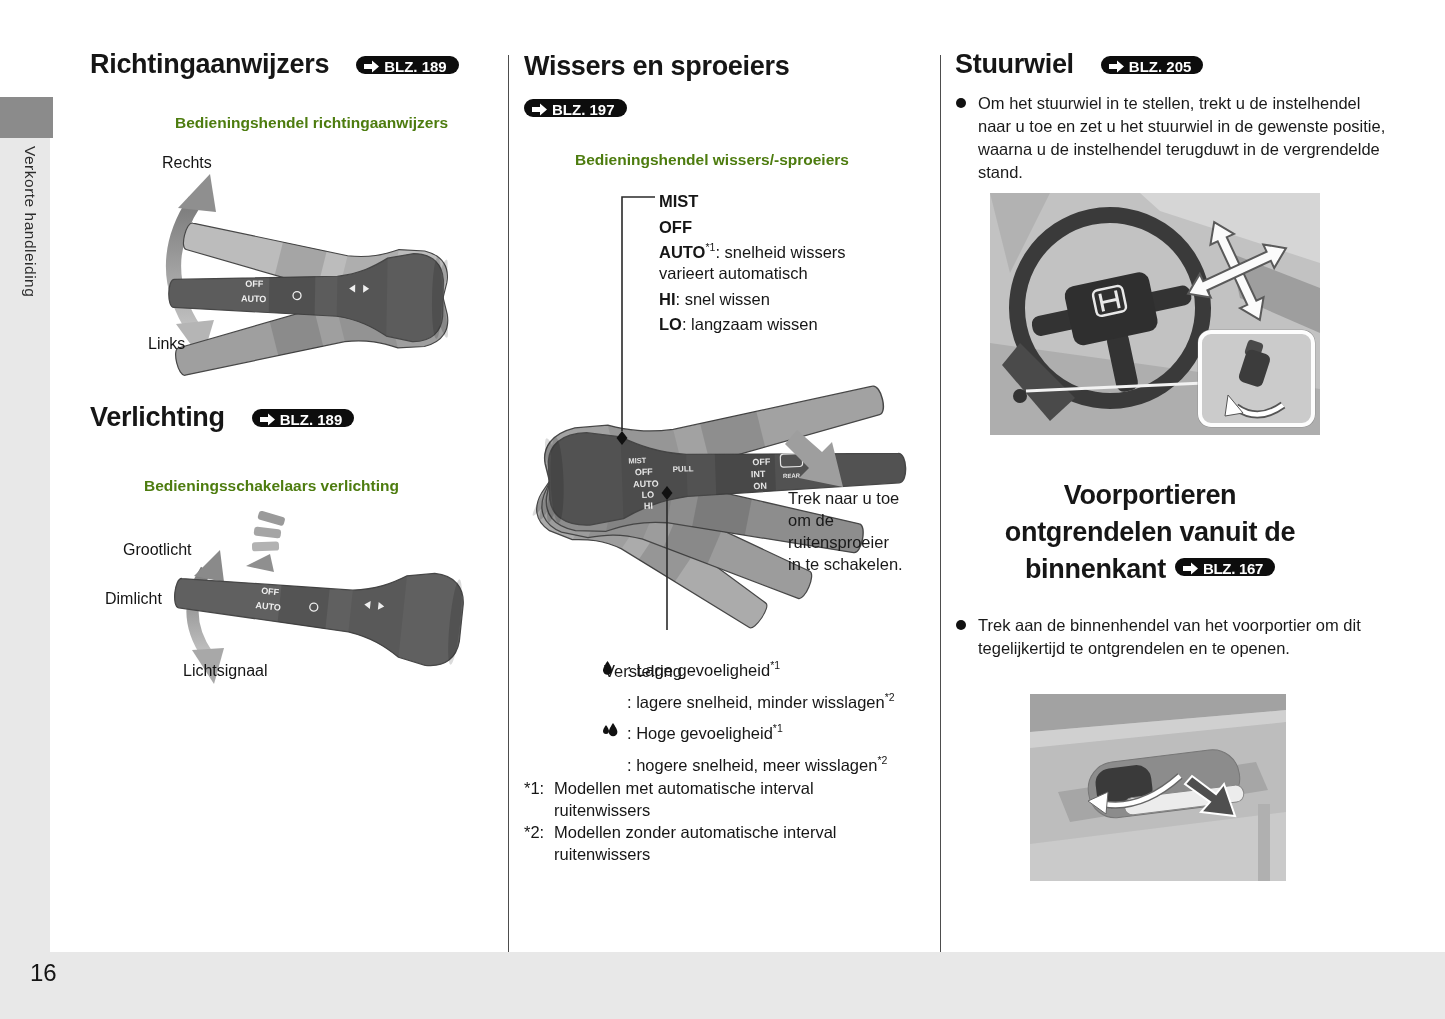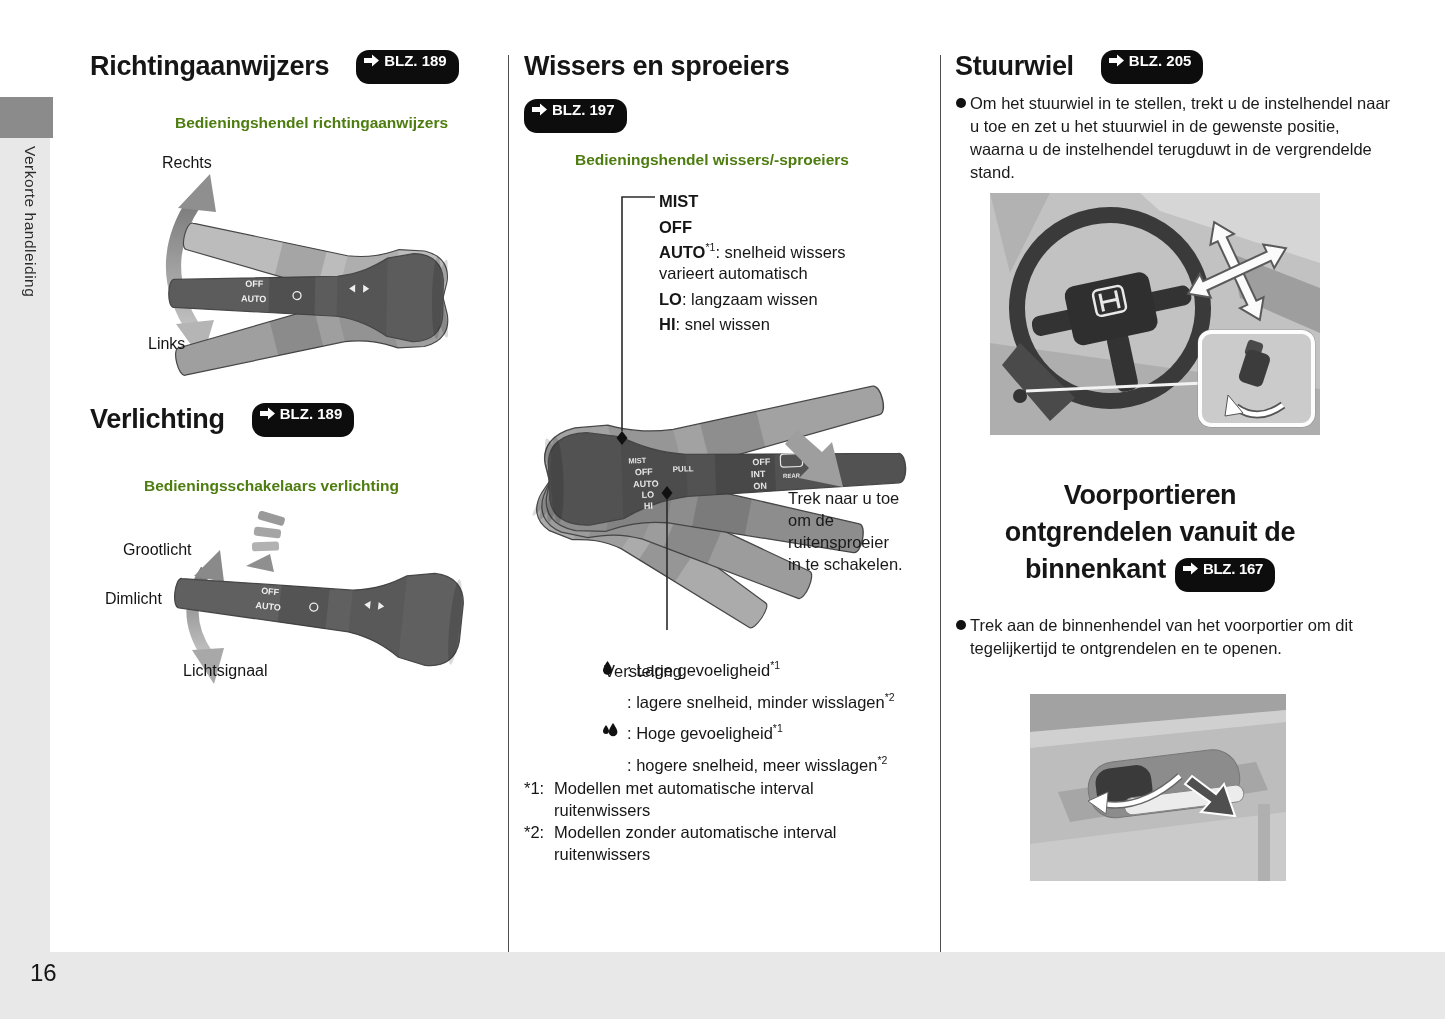--- a/index.html
+++ b/index.html
@@ -17,27 +17,27 @@
     font-size:15.5px;color:#2b2b2b;letter-spacing:.5px;
   }
   .footer{left:0;top:952px;width:1445px;height:67px;background:#e8e8e8;}
   .page-num{left:30px;top:959px;font-size:24px;color:#141414;}
   .divider{width:1px;top:55px;height:897px;background:#4d4d4d;}
   
   .h-row{display:flex;align-items:center;gap:27px;white-space:nowrap;}
   .h1{font-size:27px;font-weight:700;letter-spacing:-.3px;line-height:1.1;}
   .ref-pill{
     display:inline-flex;align-items:center;gap:5px;background:#0d0d0d;color:#fff;
-    border-radius:13px;padding:3px 12px 16px 8px;font-size:15px;font-weight:700;
+    border-radius:13px;padding:3px 12px 0 8px;font-size:15px;font-weight:700;
     line-height:1;flex:0 0 auto;
   }
   .caption{font-size:15.5px;color:#4d7c0f;font-weight:bold;}
   .dia-label{font-size:16px;color:#141414;}
   .pre{white-space:pre-line;}
-  .bullet-row{display:flex;gap:4px;}
+  .bullet-row{display:flex;gap:12px;}
   .dot{flex:0 0 auto;width:10px;height:10px;border-radius:50%;background:#111;margin-top:6px;}
   .body-txt{font-size:16.5px;line-height:23px;color:#1a1a1a;}
   .h1-wrap{font-size:27px;font-weight:700;line-height:37px;letter-spacing:-.3px;text-align:center;}
   .h1-wrap .ref-pill{margin-left:9px;vertical-align:3px;}
   .pos-line{font-size:16.5px;line-height:21px;}
   .pos-line b{font-weight:700;}
   sup{font-size:10.5px;}
   .ring-row{display:flex;font-size:16.5px;line-height:27px;}
   .ring-icon{flex:0 0 25px;display:flex;align-items:center;}
   .fn-row{display:flex;font-size:16.5px;line-height:22px;margin-bottom:0;}
@@ -142,22 +142,22 @@
   </svg>
   <span>BLZ. 197</span>
 </span>
 <div class="abs caption" style="left:575px;top:151px">Bedieningshendel wissers/-sproeiers</div>
 
 <div class="abs" style="left:659px;top:186px;width:275px">
   <div class="pos-line"><b>MIST</b><sup></sup><span class="pre"></span></div>
   <div class="pos-line"><b>OFF</b><sup></sup><span class="pre"></span></div>
   <div class="pos-line"><b>AUTO</b><sup>*1</sup><span class="pre">: snelheid wissers
 varieert automatisch</span></div>
+  <div class="pos-line"><b>HI</b><sup></sup><span class="pre">: snel wissen</span></div>
   <div class="pos-line"><b>LO</b><sup></sup><span class="pre">: langzaam wissen</span></div>
-  <div class="pos-line"><b>HI</b><sup></sup><span class="pre">: snel wissen</span></div>
 </div>
 
 <svg class="abs" style="left:530px;top:385px" width="380" height="265" viewBox="0 0 380 265">
   <use href="#stalk" transform="translate(27,95) rotate(34) scale(-0.92,1.05)" style="color:#ababab"></use>
   <use href="#stalk" transform="translate(27,95) rotate(23) scale(-1.02,1.05)" style="color:#9c9c9c"></use>
   <use href="#stalk" transform="translate(27,95) rotate(11) scale(-1.16,1.05)" style="color:#8d8d8d"></use>
   <use href="#stalk" transform="translate(27,95) rotate(-14) scale(-1.25,1.05)" style="color:#a2a2a2"></use>
   <use href="#stalk" transform="translate(27,95) rotate(-2) scale(-1.3,1.05)" style="color:#525252"></use>
   <g transform="translate(27,95) rotate(-2)" fill="#f2f2f2" opacity="0.92" font-weight="700">
     <text x="72" y="-14" font-size="7.5">MIST</text>

